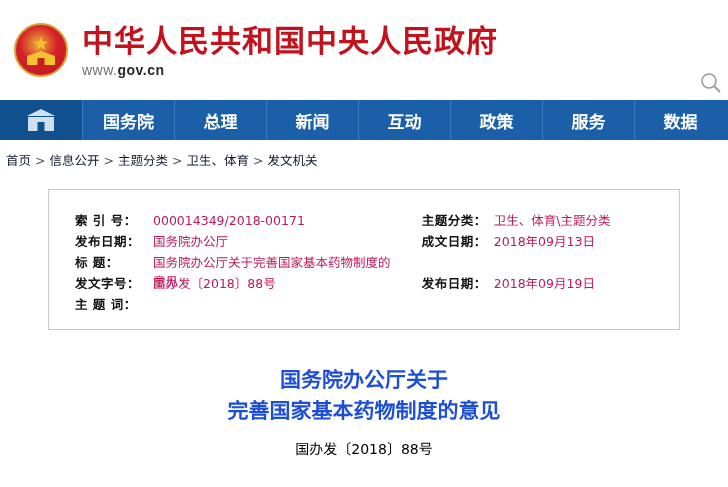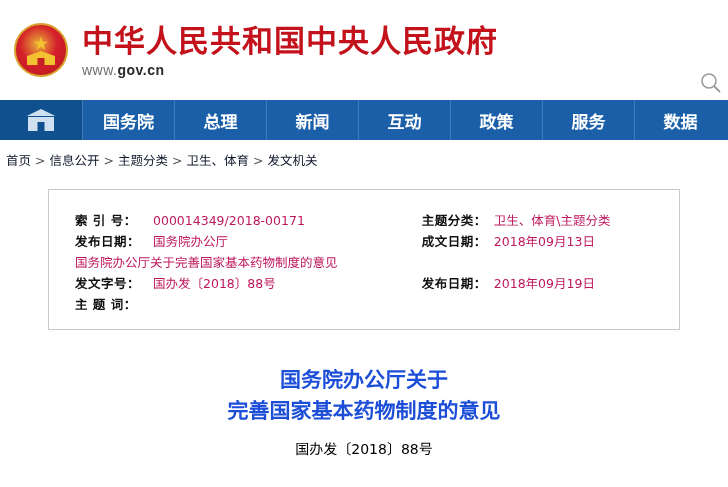--- a/index.html
+++ b/index.html
@@ -259,20 +259,21 @@
     <div class="meta-col left">
       <div class="meta-row">
         <span class="meta-label">索 引 号：</span>
         <span class="meta-value">000014349/2018-00171</span>
       </div>
       <div class="meta-row">
         <span class="meta-label">发布日期：</span>
         <span class="meta-value">国务院办公厅</span>
       </div>
       <div class="meta-row">
+        <span class="meta-label">标    题：</span>
         <span class="meta-value">国务院办公厅关于完善国家基本药物制度的意见</span>
       </div>
       <div class="meta-row">
         <span class="meta-label">发文字号：</span>
         <span class="meta-value">国办发〔2018〕88号</span>
       </div>
       <div class="meta-row">
         <span class="meta-label">主 题 词：</span>
         <span class="meta-value"></span>
       </div>

